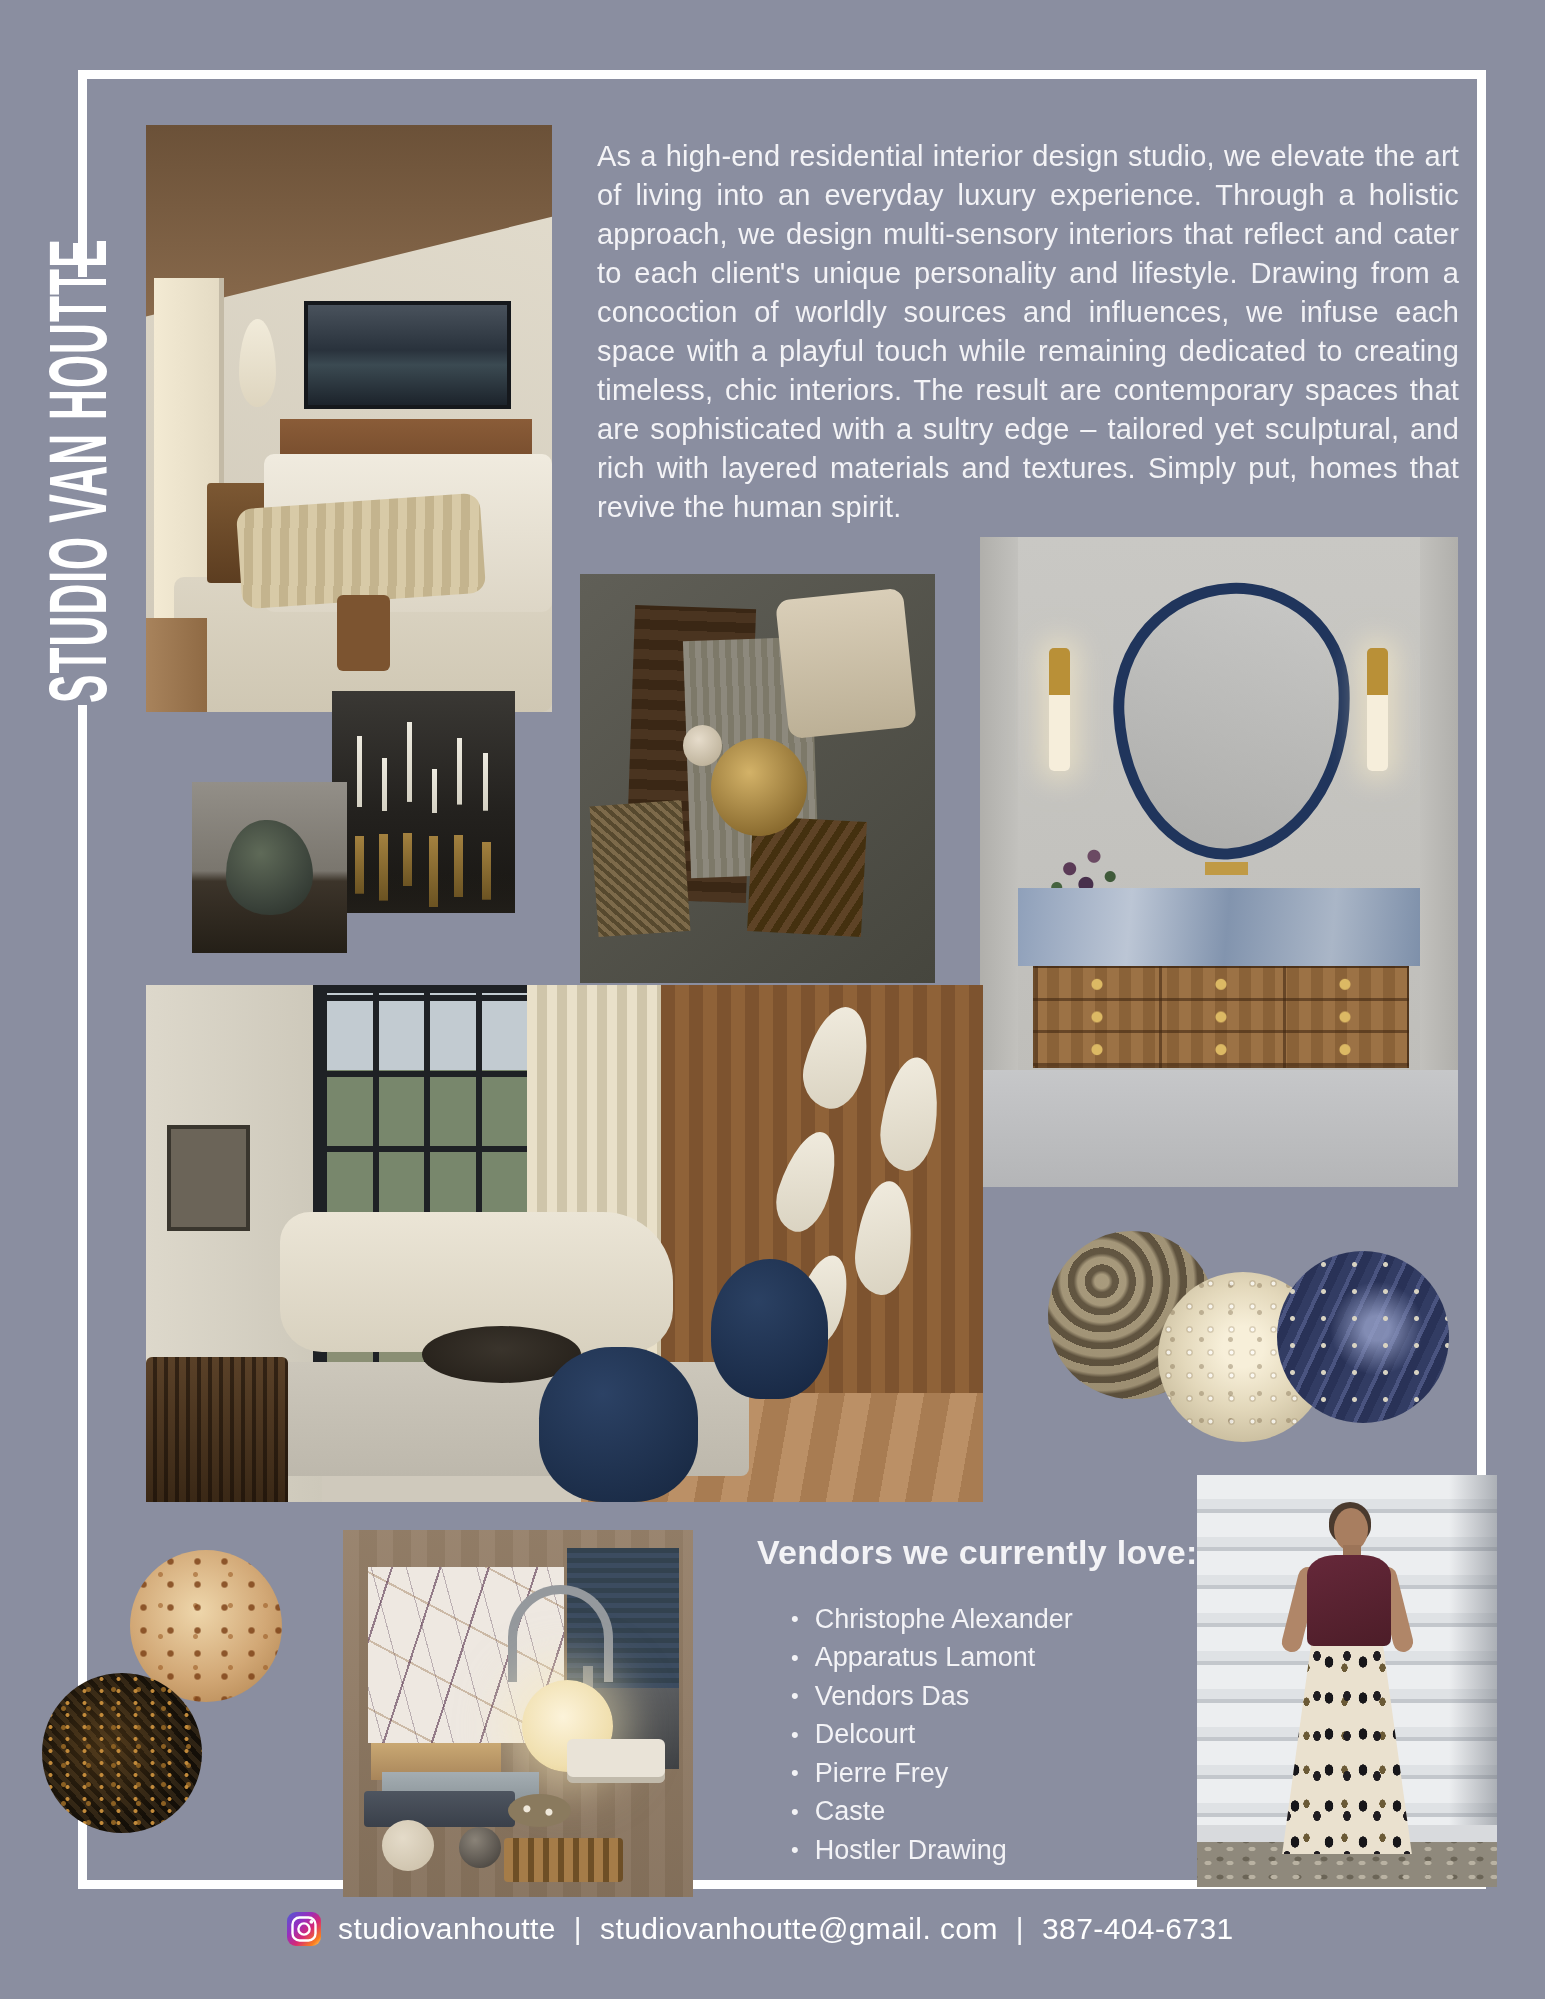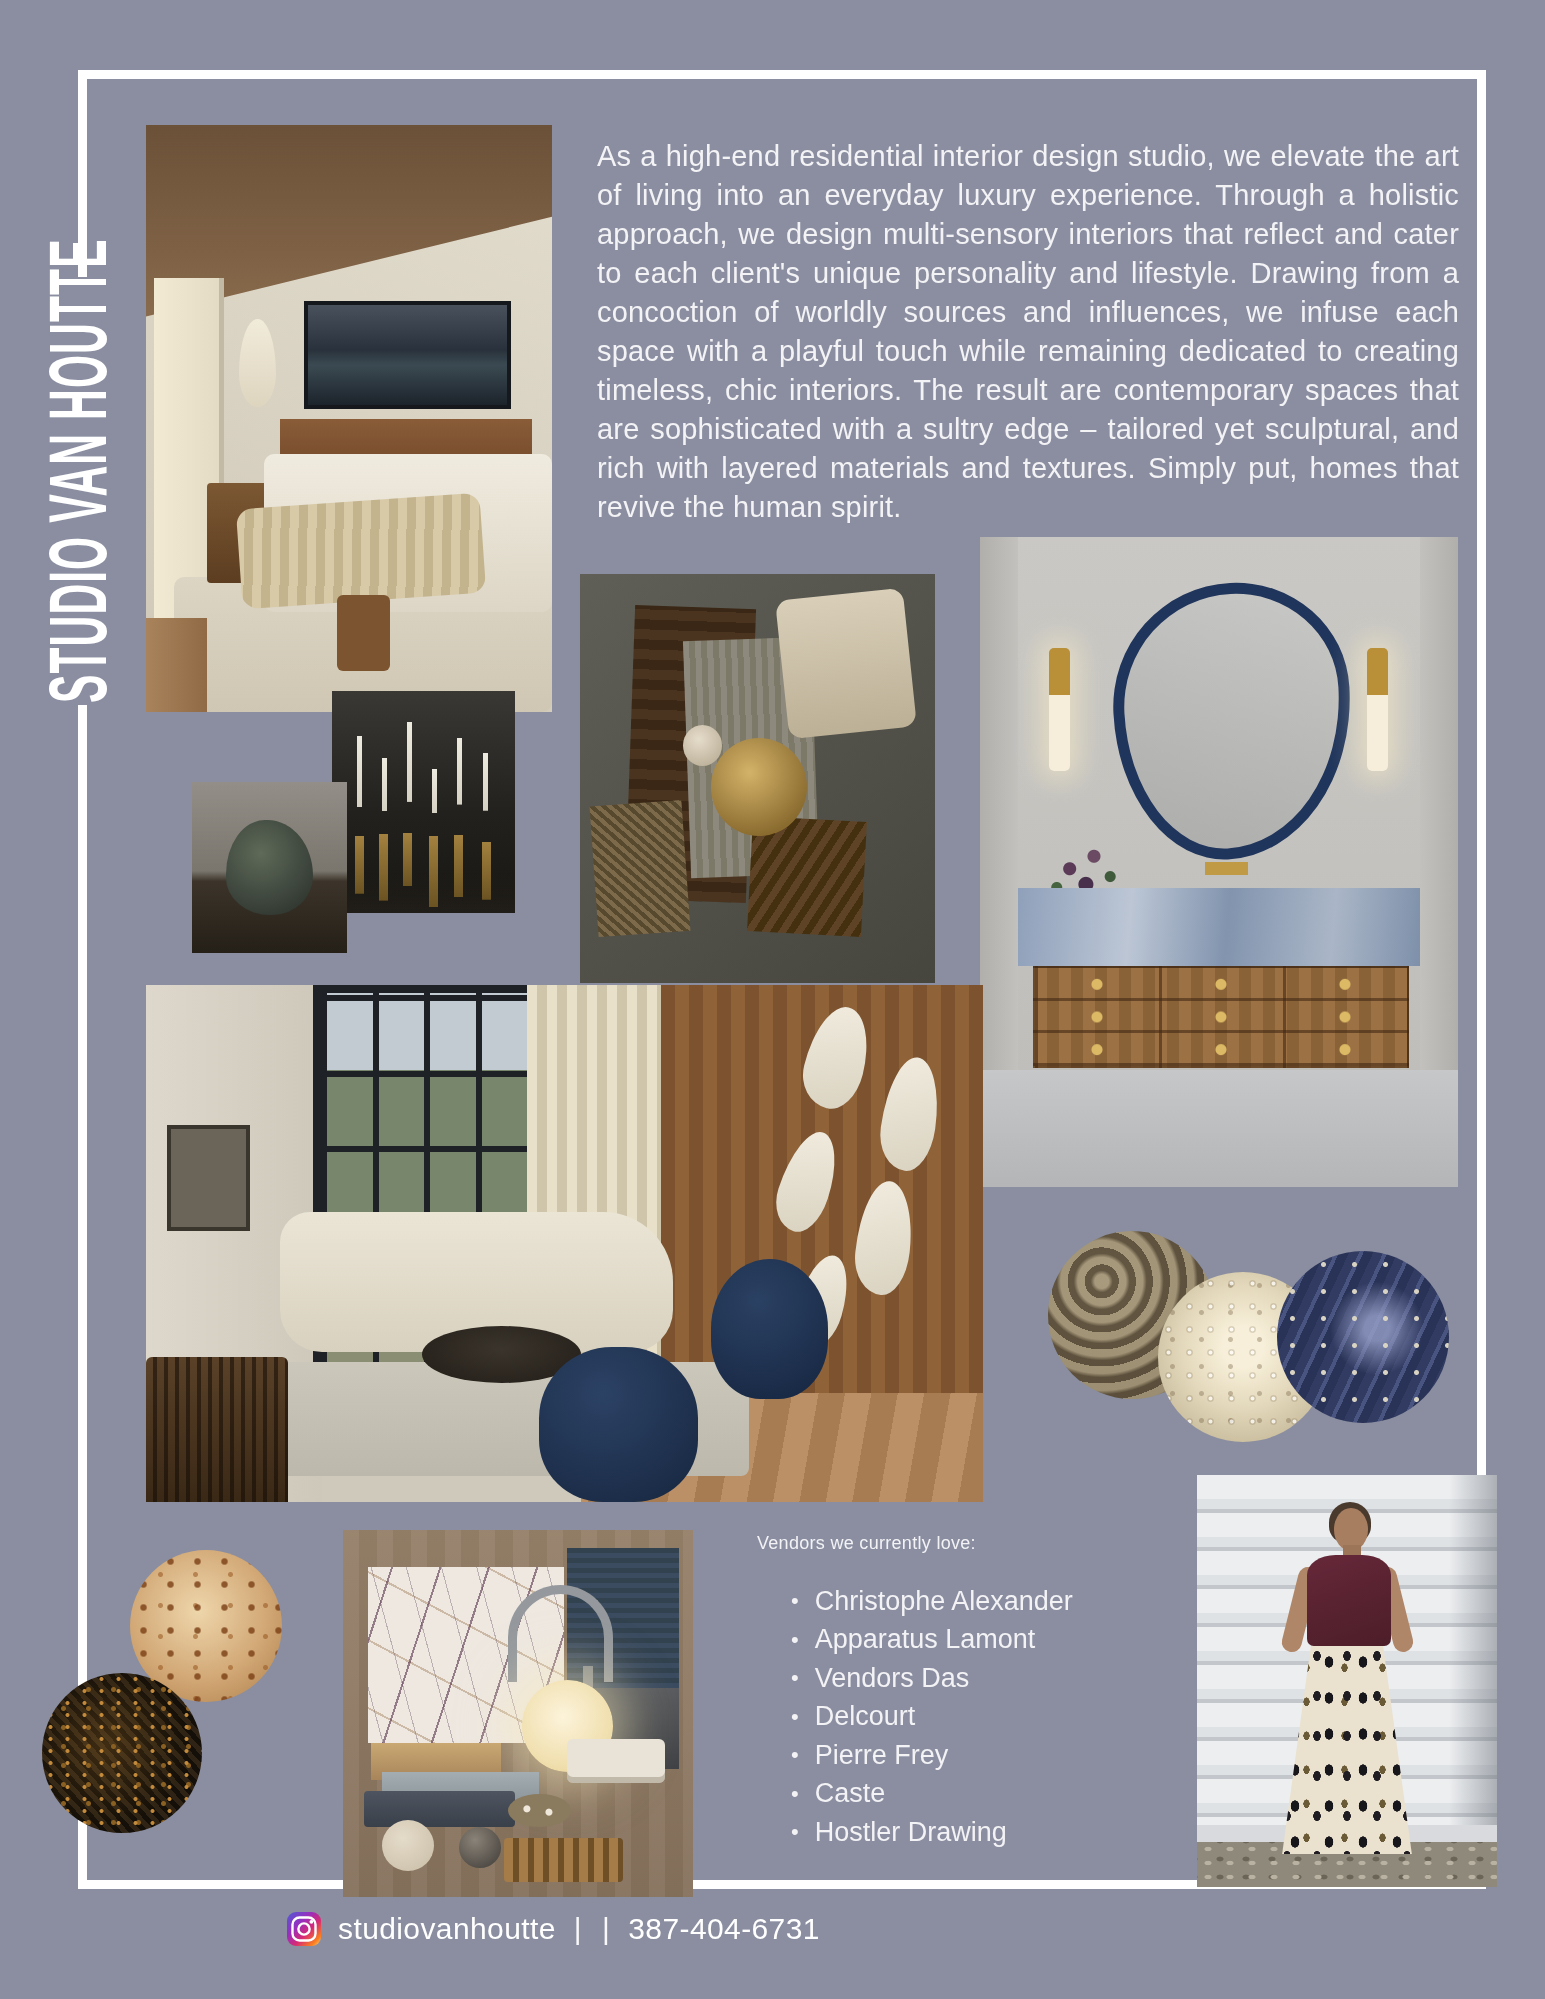--- a/index.html
+++ b/index.html
@@ -148,21 +148,21 @@
   #flatlay2 .plank{left:8%;top:58%;width:37%;height:10%;background:linear-gradient(180deg,#c9a873,#a8855a);}
   #flatlay2 .stone{left:11%;top:66%;width:45%;height:9%;background:linear-gradient(180deg,#a4adb2,#8a9398);}
   #flatlay2 .tray{left:6%;top:71%;width:43%;height:10%;background:linear-gradient(180deg,#4e5560,#3a404a);border-radius:4px;}
   #flatlay2 .wtray{left:64%;top:57%;width:28%;height:12%;background:#e9e3d7;border-radius:6px;box-shadow:inset 0 -6px 0 rgba(120,110,90,.35);}
   #flatlay2 .pebbles{left:47%;top:72%;width:18%;height:9%;background:radial-gradient(circle at 30% 45%,#efe8da 3px,transparent 4px),radial-gradient(circle at 65% 55%,#efe8da 3px,transparent 4px),#8a7a5e;border-radius:50%;}
   #flatlay2 .ball{left:11%;top:79%;width:15%;height:14%;background:radial-gradient(circle at 40% 35%,#e4dbc9,#c9bda6);border-radius:50%;}
   #flatlay2 .glassball{left:33%;top:81%;width:12%;height:11%;background:radial-gradient(circle at 38% 32%,#8a8378,#55504a 70%,#3f3b35);border-radius:50%;}
   #flatlay2 .slats{left:46%;top:84%;width:34%;height:12%;background:repeating-linear-gradient(90deg,#a57c48 0 9px,#6e4f26 9px 15px);border-radius:4px;}
   
   #vendors{position:absolute;left:757px;top:1533px;z-index:5;color:var(--body,#F3F3F6);}
-  #vendors h3{margin:0;font-size:18px;font-weight:400;letter-spacing:.3px;}
+  #vendors h3{margin:0;font-size:34px;font-weight:700;letter-spacing:.3px;}
   #vendors ul{list-style:none;margin:28px 0 0 34px;padding:0;}
   #vendors li{height:38.5px;font-size:27px;display:flex;align-items:center;gap:16px;}
   #vendors li .dot{font-size:22px;line-height:1;}
   
   #woman{left:1197px;top:1475px;width:300px;height:412px;z-index:6;background:repeating-linear-gradient(180deg,#eceef0 0 24px,#dfe2e5 24px 34px,#c3c7cc 34px 38px);}
   #woman .shadowR{left:84%;top:0;width:16%;height:93%;background:linear-gradient(90deg,rgba(108,114,124,0),rgba(108,114,124,.5));}
   #woman .base{left:0;top:85%;width:100%;height:4%;background:#d8dadd;box-shadow:0 4px 0 rgba(90,95,105,.4);}
   #woman .gravel{left:0;top:89%;width:100%;height:11%;background:
       radial-gradient(#b9b2a2 3px,transparent 4px),radial-gradient(#6b6557 3px,transparent 4px),#8f897c;
       background-size:22px 14px,26px 18px;background-position:0 0,10px 8px;}
@@ -344,17 +344,18 @@
           <stop offset="1" stop-color="#FEDA75"></stop>
         </linearGradient>
       </defs>
       <rect x="1" y="1" width="34" height="34" rx="9" fill="url(#ig)"></rect>
       <rect x="6.5" y="6.5" width="23" height="23" rx="7" fill="none" stroke="#fff" stroke-width="2.4"></rect>
       <circle cx="18" cy="18" r="5.6" fill="none" stroke="#fff" stroke-width="2.4"></circle>
       <circle cx="25.4" cy="10.8" r="1.9" fill="#fff"></circle>
     </svg>
     <span>studiovanhoutte</span>
     <span class="sep">|</span>
+    <span>studiovanhoutte@gmail. com</span>
     <span class="sep">|</span>
     <span>387-404-6731</span>
   </div>
 
 </div>
 
 </body></html>

